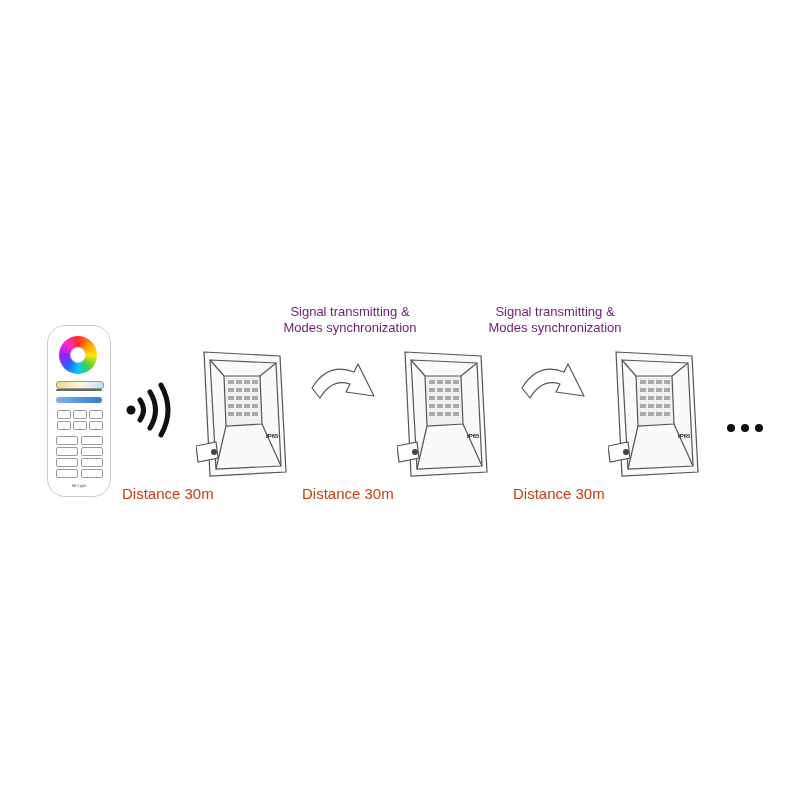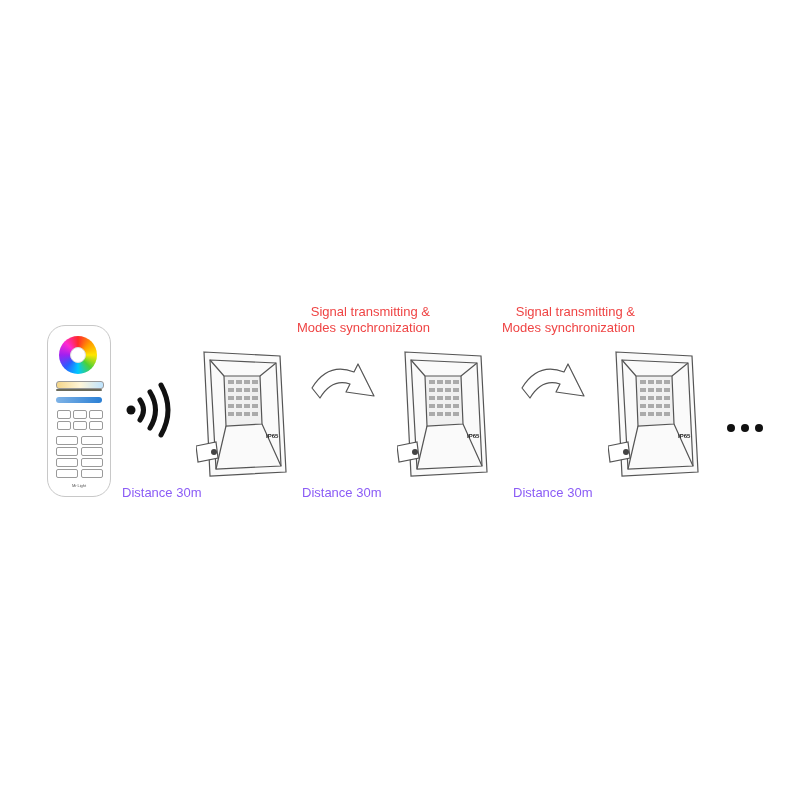--- a/index.html
+++ b/index.html
@@ -1,19 +1,19 @@
 <!DOCTYPE html>
 <html><head>
 <meta charset="utf-8">
 <style>
   html, body { margin:0; padding:0; background:#ffffff; }
   body { width:800px; height:800px; position:relative; overflow:hidden; font-family:"Liberation Sans", sans-serif; color:#111; }
   .abs { position:absolute; }
-  .caption { position:absolute; font-size:13px; text-align:right; line-height:16px; color:#ef4444; }
-  .dist { position:absolute; font-size:13px; color:#8b5cf6; }
+  .caption { position:absolute; font-size:13px; text-align:center; line-height:16px; color:#701a75; }
+  .dist { position:absolute; font-size:15px; color:#c2410c; }
   .remote { position:absolute; left:47px; top:325px; width:62px; height:170px; border:1.5px solid #c8c8c8; border-radius:18px; background:#fff; }
   .wheel { position:absolute; left:11px; top:10px; width:38px; height:38px; border-radius:50%;
     background:conic-gradient(#ff2a2a,#ff9a00,#ffe600,#4cd137,#00c8ff,#2a5cff,#a020f0,#ff2ad0,#ff2a2a); }
   .wheel::after { content:""; position:absolute; left:11px; top:11px; width:16px; height:16px; border-radius:50%; background:#fff; border:1px solid #ddd; box-sizing:border-box; }
   .ctbar { position:absolute; left:8px; top:55px; width:46px; height:6px; border-radius:3px; background:linear-gradient(90deg,#f3d58a,#fff6d8,#bfe4ff); border:1px solid #999; }
   .ctbar2 { position:absolute; left:8px; top:63px; width:46px; height:2px; background:#6a6a5a; border-radius:1px; }
   .brbar { position:absolute; left:8px; top:71px; width:46px; height:6px; border-radius:3px; background:linear-gradient(90deg,#7fb3e6,#2a7fd4); }
   .btn { position:absolute; width:12px; height:7px; border:1px solid #9a9a9a; border-radius:2px; background:#fff; }
   .btnw { position:absolute; width:20px; height:7px; border:1px solid #9a9a9a; border-radius:2px; background:#fff; }
   .brand { position:absolute; left:0; width:62px; top:157px; font-size:4px; text-align:center; color:#555; }

